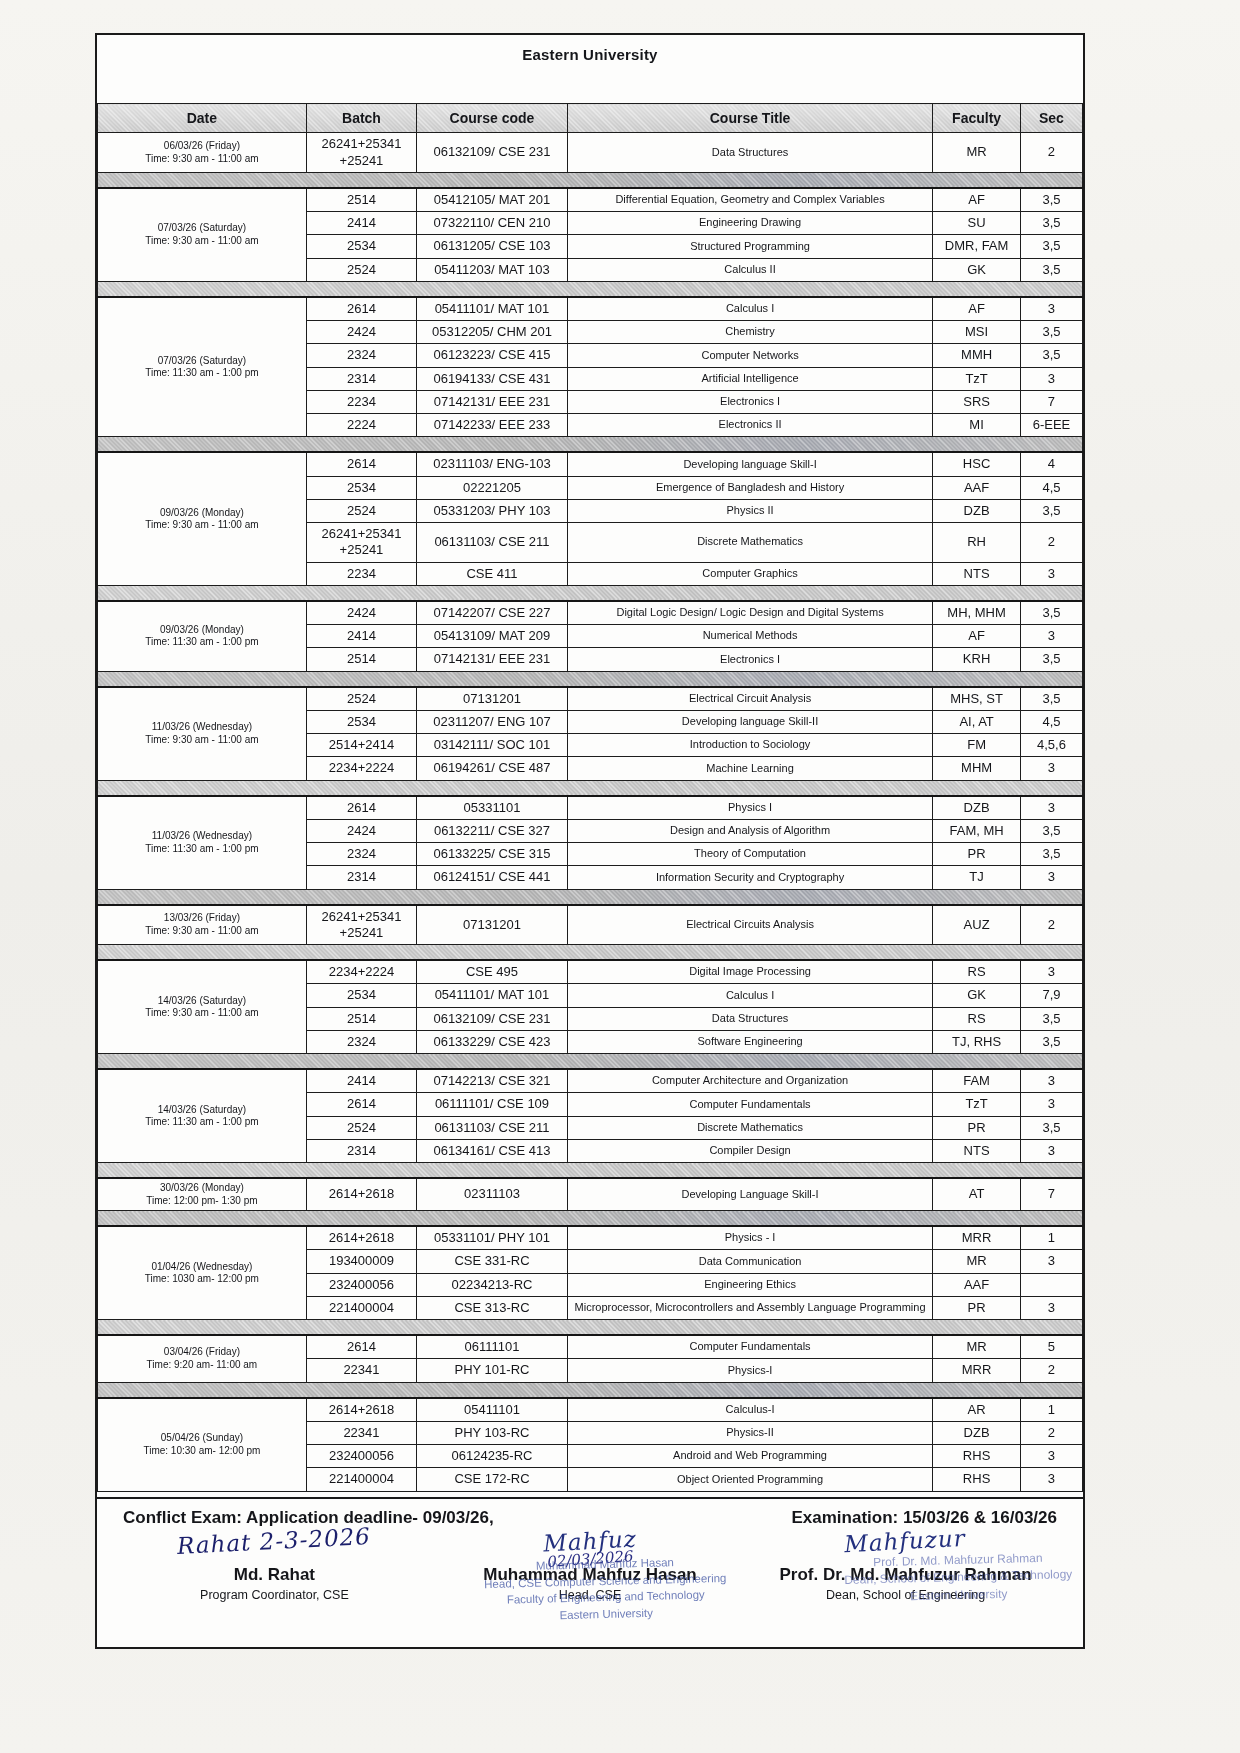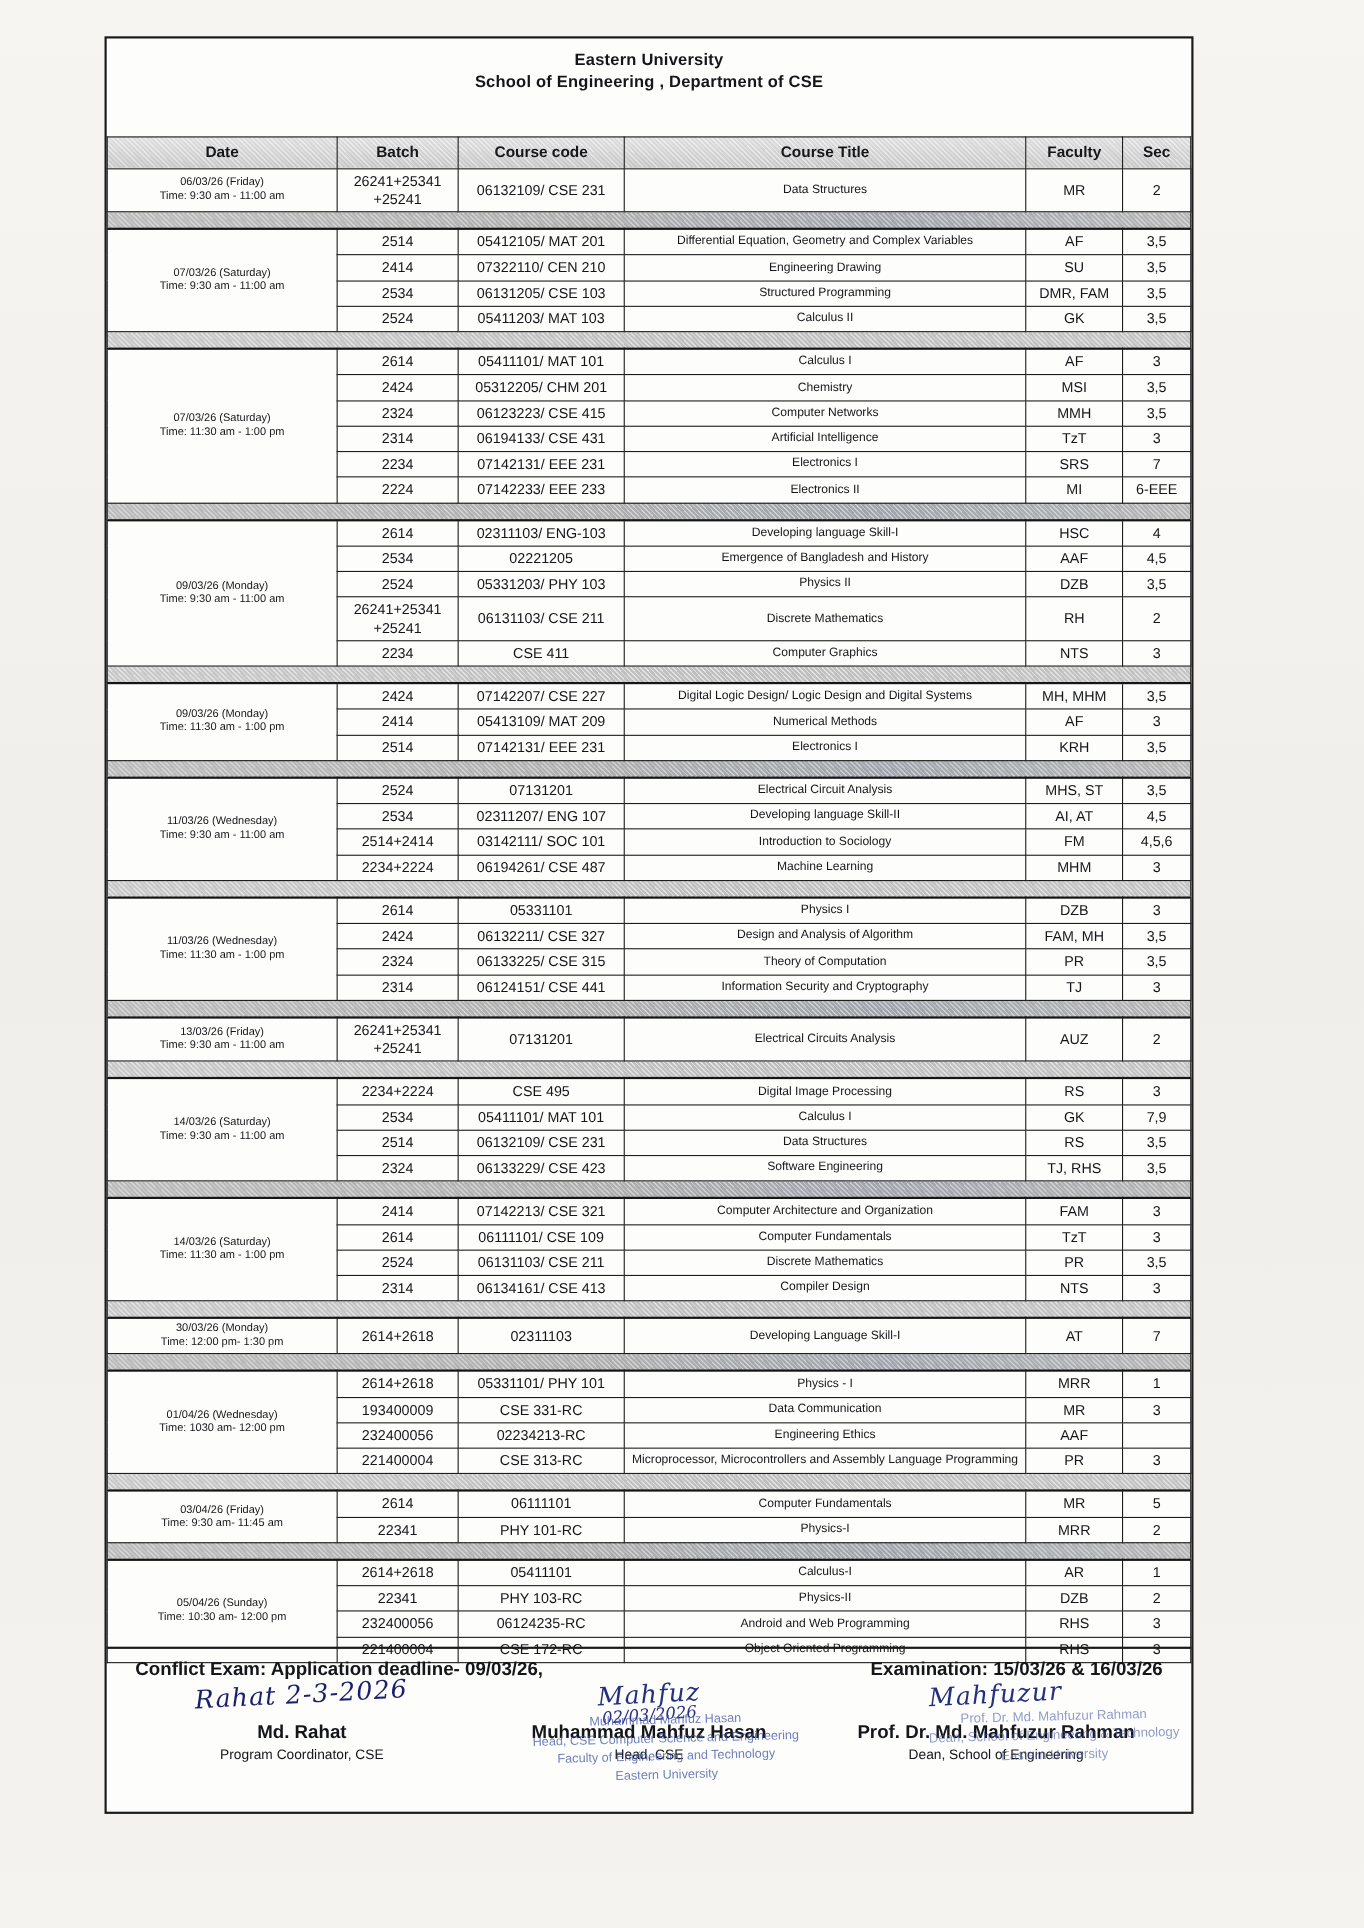--- a/index.html
+++ b/index.html
@@ -158,21 +158,20 @@
 </style>
 </head>
 <body>
 
 <div class="scan-noise"></div>
 
 <div class="sheet">
 
   <div class="hdr">
     <div>Eastern University</div>
-    <div>School of Engineering , Department of CSE</div>
   </div>
 
   <table class="sched">
     <colgroup>
       <col class="c-date">
         <col class="c-batch">
         <col class="c-code">
       <col class="c-title">
         <col class="c-fac">
         <col class="c-sec">
@@ -555,21 +554,21 @@
           <td class="title">Microprocessor, Microcontrollers and Assembly Language Programming</td>
           <td class="faculty">PR</td>
           <td class="sec">3</td>
         </tr>
         <tr class="sep">
           <td colspan="6" class="shade-lite"></td>
         </tr>
         <tr>
           <td class="date" rowspan="2">
             <span class="ln">03/04/26 (Friday)</span>
-            <span class="ln">Time: 9:30 am- 11:45 am</span>
+            <span class="ln">Time: 9:20 am- 11:00 am</span>
           </td>
           <td class="batch">2614</td>
           <td class="code">06111101</td>
           <td class="title">Computer Fundamentals</td>
           <td class="faculty">MR</td>
           <td class="sec">5</td>
         </tr>
         <tr>
           <td class="batch">22341</td>
           <td class="code">PHY 101-RC</td>

